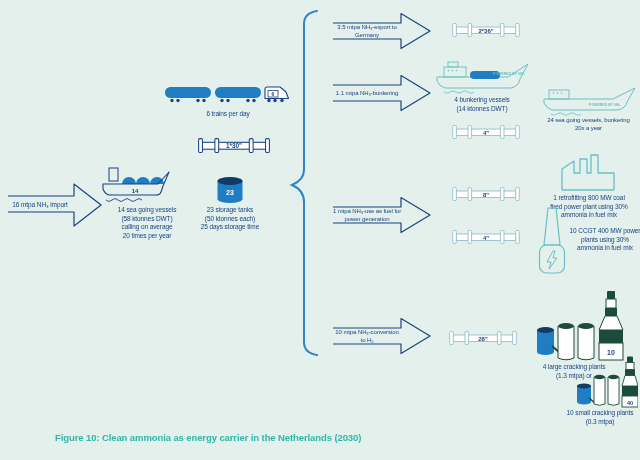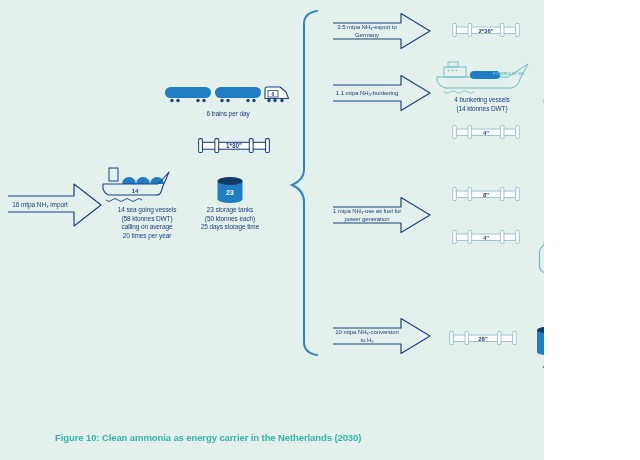--- a/index.html
+++ b/index.html
@@ -1,17 +1,17 @@
 <!DOCTYPE html>
 <html><head>
 <meta charset="utf-8">
 <style>
   html,body{margin:0;padding:0;}
   .stage{
-    position:relative; width:544px; height:460px; overflow:hidden;
+    position:relative; width:640px; height:460px; overflow:hidden;
     background:#e3f0ec;
     font-family:"Liberation Sans","DejaVu Sans",sans-serif;
   }
   .abs{position:absolute;}
   .lbl{
     position:absolute; color:#1b4382;
     font-size:6.5px; line-height:1.32; font-weight:400;
     text-align:center; white-space:pre-line; letter-spacing:-0.1px;
   }
   .lbl.small{font-size:6px;}

